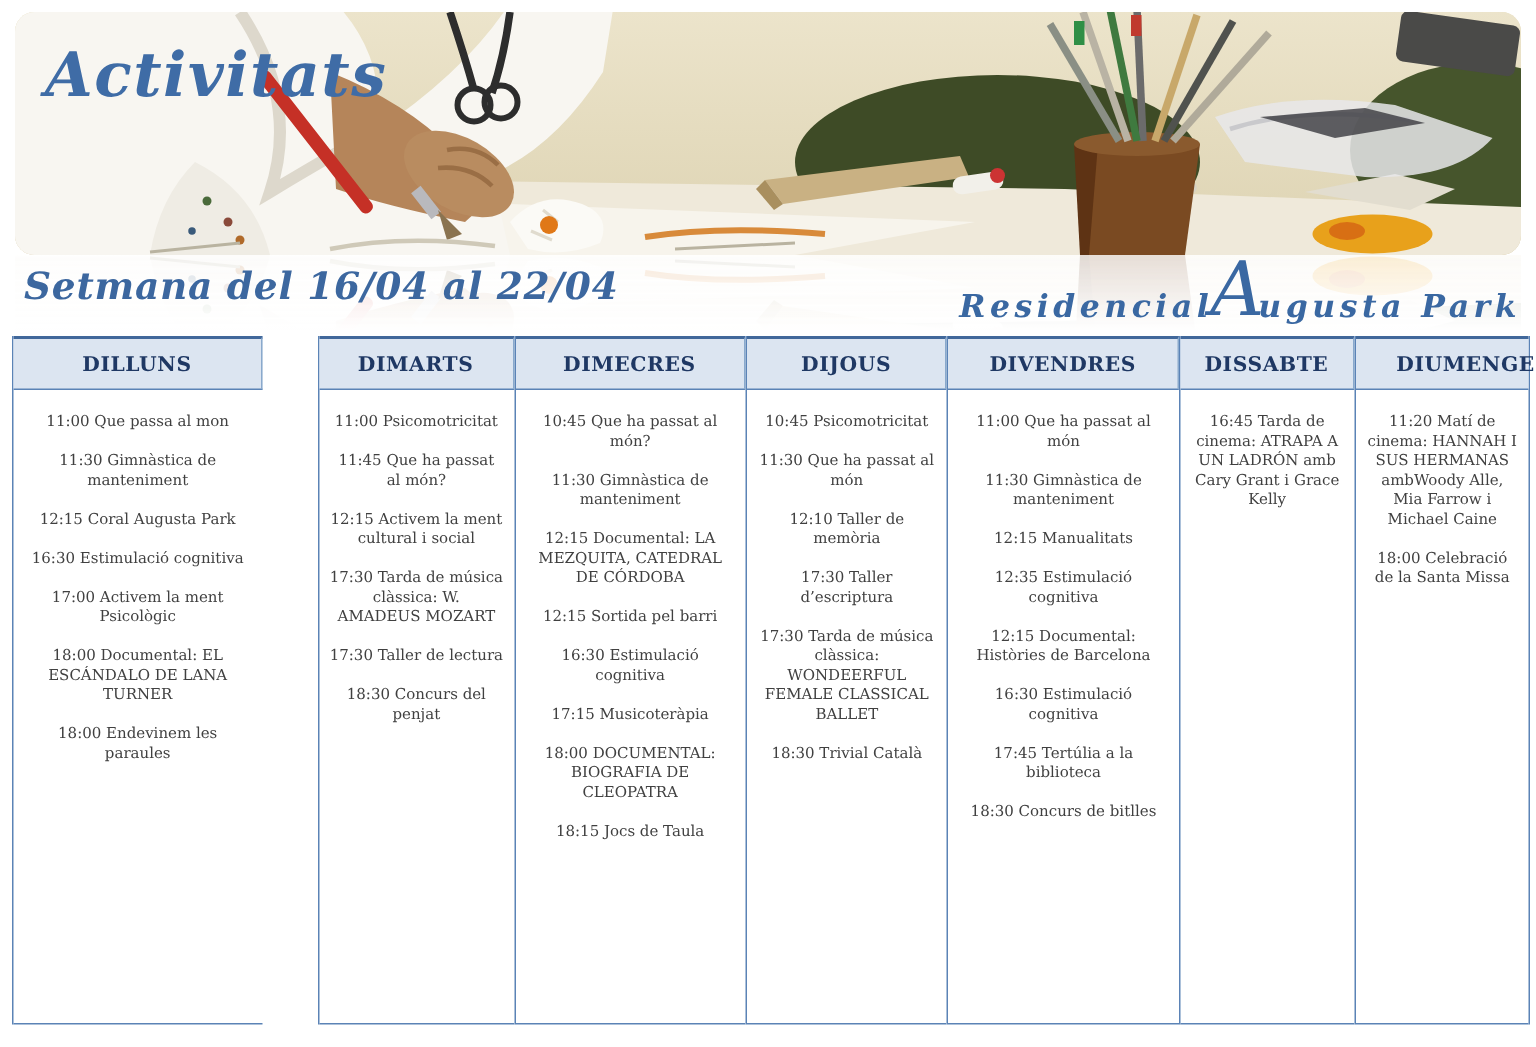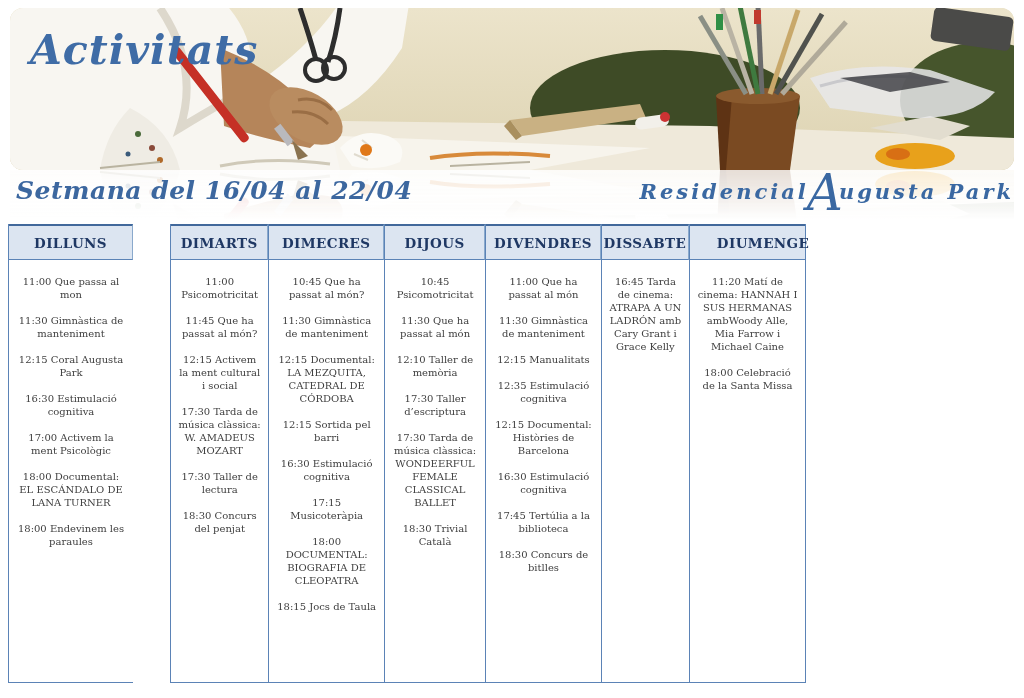--- a/index.html
+++ b/index.html
@@ -15,26 +15,26 @@
 
   
   .reflection { position:absolute; left:10px; top:170px; width:1004px; height:50px;
                 overflow:hidden; opacity:.9; }
 
   
   .week { position:absolute; left:16px; top:176px; font-size:25px; font-style:italic;
           font-weight:600; color:#3c679f; letter-spacing:.5px; }
   .brand { position:absolute; right:10px; top:170px; color:#3a68a2; font-style:italic;
            white-space:nowrap; display:flex; align-items:flex-start; }
-  .brand .b-txt { font-size:21px; letter-spacing:3px; font-weight:600; padding-top:9px; }
+  .brand .b-txt { font-size:21px; letter-spacing:3px; font-weight:600; padding-top:21px; }
   .brand .b-swash { font-size:50px; line-height:1; font-weight:500; margin:0 -4px 0 -2px;
                     font-family:"DejaVu Serif","Liberation Serif",serif; position:relative; top:-2px; }
 
   
-  .schedule { position:absolute; left:8px; top:224px; width:798px; display:flex; align-items:flex-start; }
+  .schedule { position:absolute; left:8px; top:224px; width:1012px; display:flex; align-items:flex-start; }
   .day-col { background:#fff; border-left:1px solid #5b83b6; display:flex; flex-direction:column; }
   .day-col:last-of-type { border-right:1px solid #5b83b6; }
   div.day-col:nth-of-type(1){ width:173px; }
   div.day-col:nth-of-type(2){ width:136px;margin-left:37px; }
   div.day-col:nth-of-type(3){ width:160px; }
   div.day-col:nth-of-type(4){ width:140px; }
   div.day-col:nth-of-type(5){ width:160px; }
   div.day-col:nth-of-type(6){ width:122px; }
   div.day-col:nth-of-type(7){ width:117px; }
   .day-header { height:36px; background:#dce5f1; border-top:2px solid #41689b;

